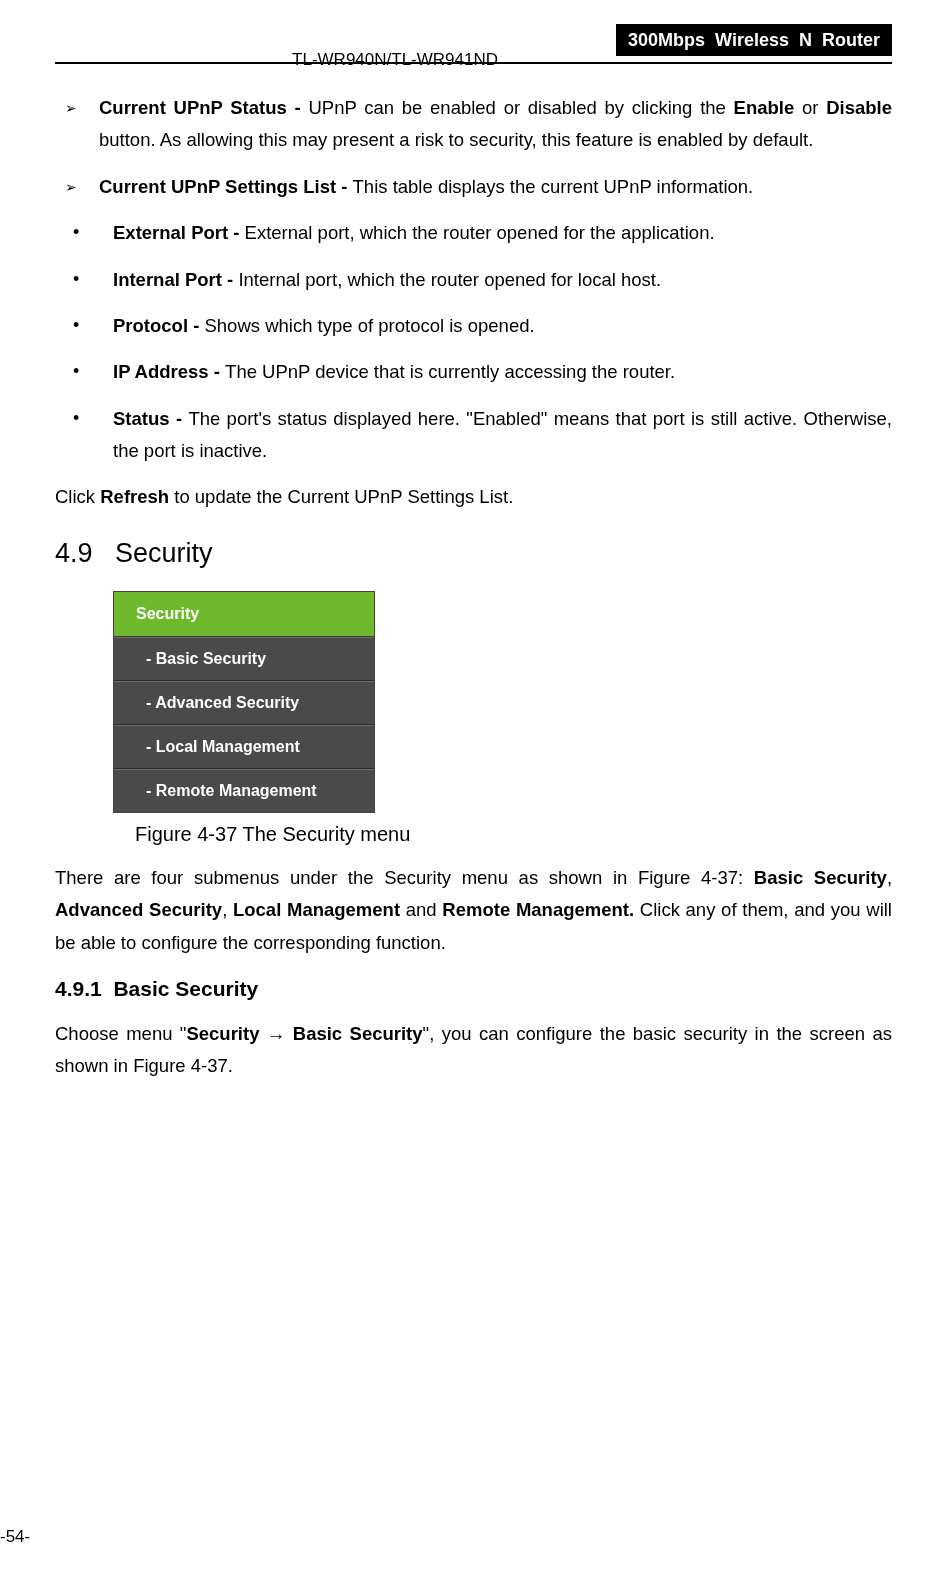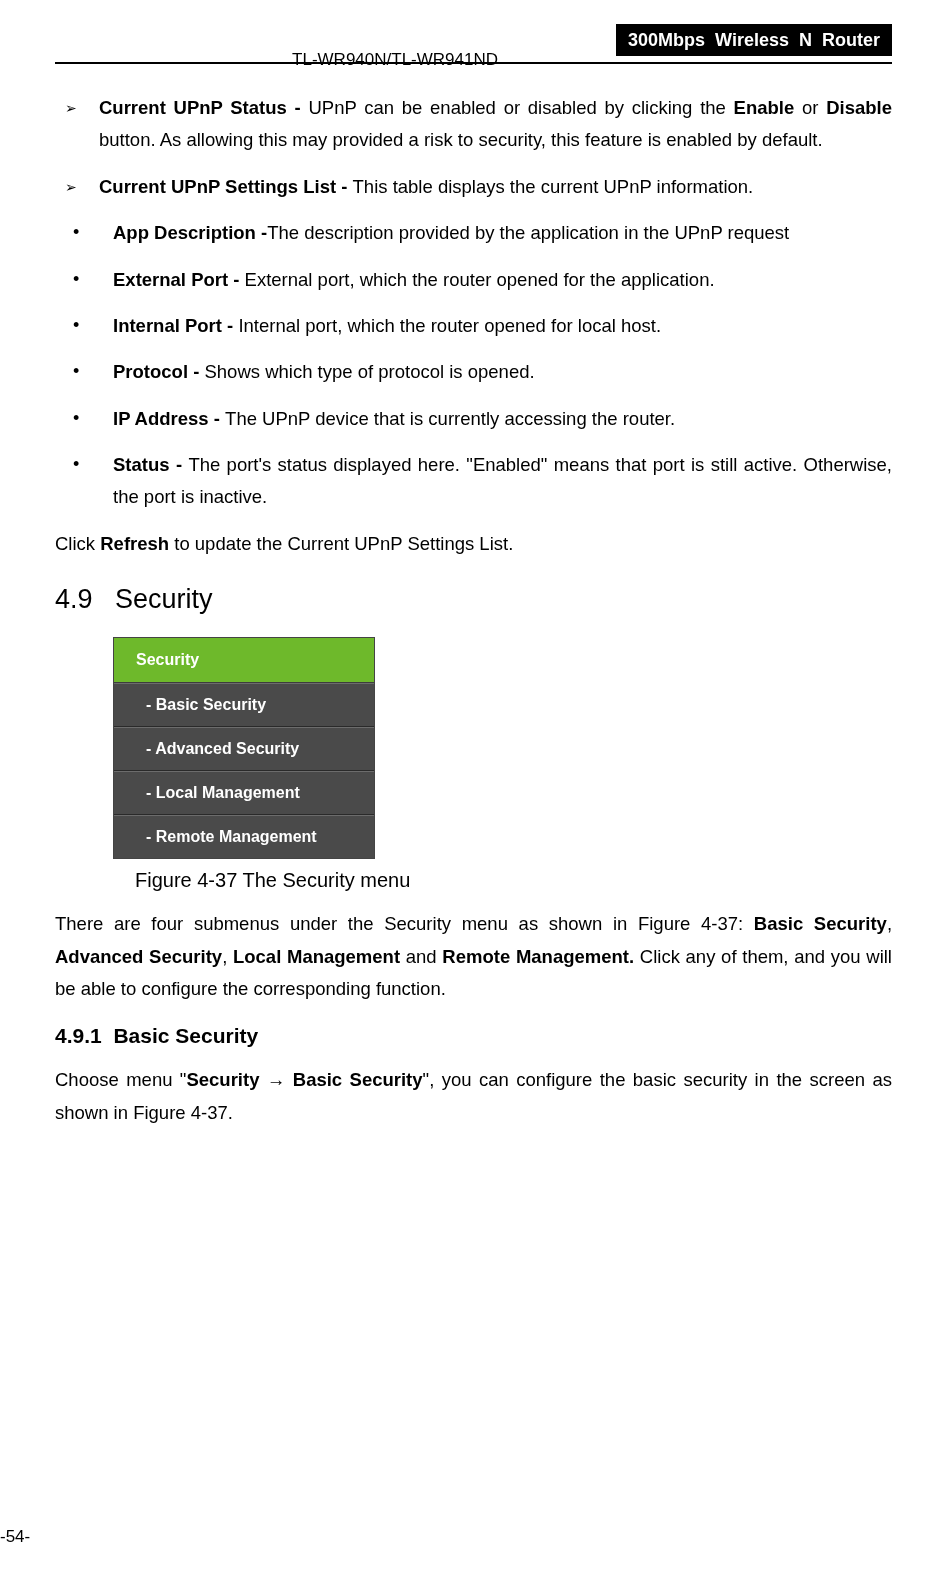--- a/index.html
+++ b/index.html
@@ -150,29 +150,28 @@
 <div class="page">
   <div class="header-row">
     <span class="header-left">TL-WR940N/TL-WR941ND</span>
     <span class="header-right">300Mbps  Wireless  N  Router</span>
   </div>
   <hr class="header-rule">
 
   <div class="body">
     <ul class="main-list">
       <li>
-        <b>Current UPnP Status - </b><span>UPnP can be enabled or disabled by clicking the </span><b>Enable</b><span> or </span><b>Disable</b><span> button. As allowing this may provided a risk to security, this feature is enabled by default.</span>
+        <b>Current UPnP Status - </b><span>UPnP can be enabled or disabled by clicking the </span><b>Enable</b><span> or </span><b>Disable</b><span> button. As allowing this may present a risk to security, this feature is enabled by default.</span>
       </li>
       <li>
         <b>Current UPnP Settings List - </b><span>This table displays the current UPnP information.</span>
       </li>
     </ul>
 
     <ul class="sub-list">
-      <li><b>App Description -</b><span>The description provided by the application in the UPnP request</span></li>
       <li><b>External Port - </b><span>External port, which the router opened for the application.</span></li>
       <li><b>Internal Port - </b><span>Internal port, which the router opened for local host.</span></li>
       <li><b>Protocol - </b><span>Shows which type of protocol is opened.</span></li>
       <li><b>IP Address - </b><span>The UPnP device that is currently accessing the router.</span></li>
       <li><b>Status - </b><span>The port's status displayed here. "Enabled" means that port is still active. Otherwise, the port is inactive.</span></li>
     </ul>
 
     <div class="para">
       <span>Click </span><b>Refresh</b><span> to update the Current UPnP Settings List.</span>
     </div>

